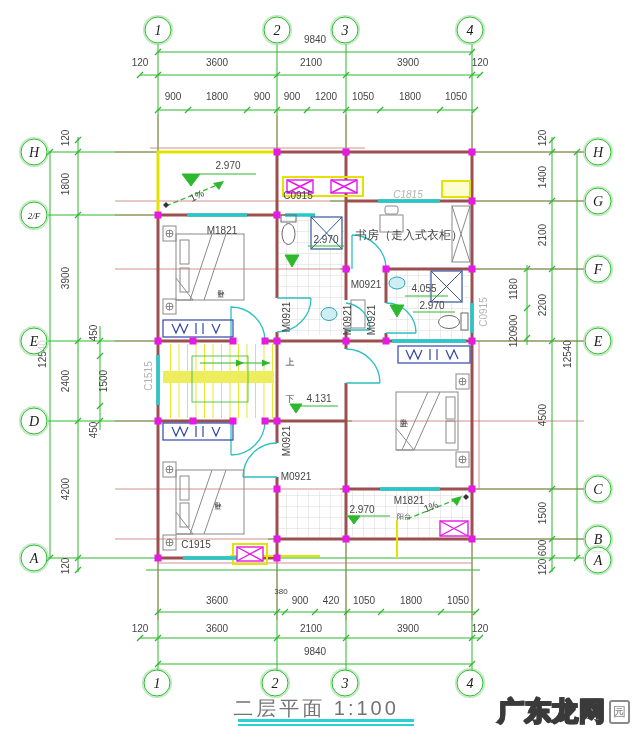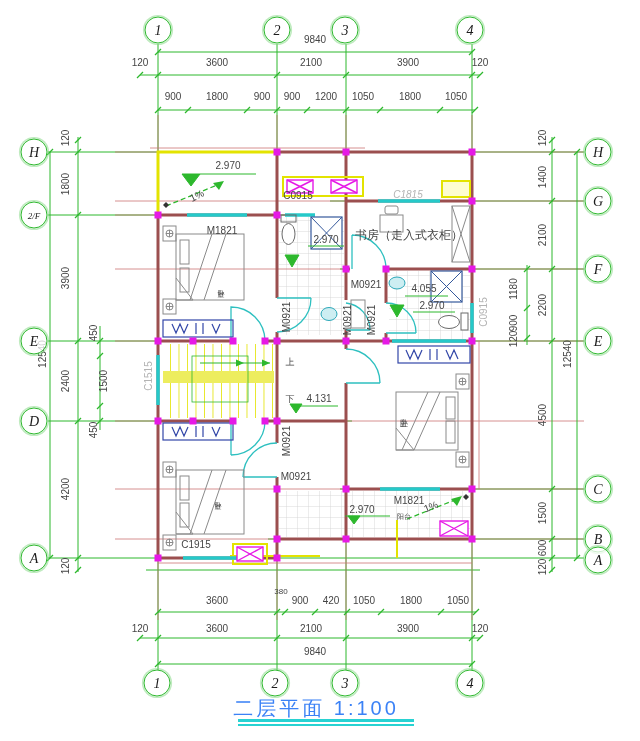--- a/index.html
+++ b/index.html
@@ -9,21 +9,21 @@
   .lbl{position:absolute;font-size:10px;color:#454545;white-space:nowrap;line-height:1;
        transform:translate(-50%,-50%);z-index:5;}
   .lbl.gray{color:#b3b3b3;}
   .lbl.vert{writing-mode:vertical-rl;letter-spacing:1px;}
   .bubble{position:absolute;width:25px;height:25px;border:1.4px solid #2db82d;border-radius:50%;
           background:rgba(255,255,255,.75);box-shadow:0 0 0 1.6px rgba(130,215,130,.5);
           display:flex;align-items:center;justify-content:center;
           font:italic 14px "Liberation Serif",serif;color:#1c1c1c;
           transform:translate(-50%,-50%);z-index:6;}
   .title{position:absolute;left:316px;top:708px;transform:translate(-50%,-50%);
-         font-size:20px;letter-spacing:3px;color:#3b82f6;z-index:7;}
+         font-size:20px;letter-spacing:3px;color:#737373;z-index:7;}
   .title-underline-1{position:absolute;left:238px;top:719px;width:176px;height:3px;background:#28d2d2;z-index:7;}
   .title-underline-2{position:absolute;left:238px;top:724px;width:176px;height:1.5px;background:#28d2d2;z-index:7;}
   .watermark{position:absolute;left:498px;top:694px;display:flex;align-items:center;z-index:8;}
   .wm-text{font-size:26px;font-weight:bold;color:#ffffff;-webkit-text-stroke:2px #3a3a3a;
            text-shadow:1px 1px 0 #3a3a3a,-1px 1px 0 #3a3a3a,1px -1px 0 #3a3a3a,-1px -1px 0 #3a3a3a;
            letter-spacing:1px;}
   .wm-badge{margin-left:3px;border:2px solid #8a8a8a;color:#8a8a8a;background:rgba(255,255,255,.8);
             font-size:13px;padding:1px 2px;border-radius:3px;}
 </style>
 </head>
@@ -365,20 +365,24 @@
     <line x1="407" y1="519" x2="460" y2="498" stroke="#2db82d" stroke-width="1.3" stroke-dasharray="5 3"></line>
     <polygon points="462,496 451,499 457,506" fill="#2db82d"></polygon>
     <polygon points="466,494 469,497 466,500 463,497" fill="#333333"></polygon>
   </g>
 </svg>
 
 <div class="title">二层平面 1:100</div>
 <div class="title-underline-1"></div>
 <div class="title-underline-2"></div>
 
+<div class="watermark">
+  <span class="wm-text">广东龙网</span>
+  <span class="wm-badge">园</span>
+</div>
 
 <span class="lbl" style="left: 315px; top: 40px; transform: translate(-50%, -50%);">9840</span>
     <span class="lbl" style="left: 140px; top: 63px; transform: translate(-50%, -50%);">120</span>
     <span class="lbl" style="left: 217px; top: 63px; transform: translate(-50%, -50%);">3600</span>
     <span class="lbl" style="left: 311px; top: 63px; transform: translate(-50%, -50%);">2100</span>
     <span class="lbl" style="left: 408px; top: 63px; transform: translate(-50%, -50%);">3900</span>
     <span class="lbl" style="left: 480px; top: 63px; transform: translate(-50%, -50%);">120</span>
     <span class="lbl" style="left: 173px; top: 97px; transform: translate(-50%, -50%);">900</span>
     <span class="lbl" style="left: 217px; top: 97px; transform: translate(-50%, -50%);">1800</span>
     <span class="lbl" style="left: 262px; top: 97px; transform: translate(-50%, -50%);">900</span>

